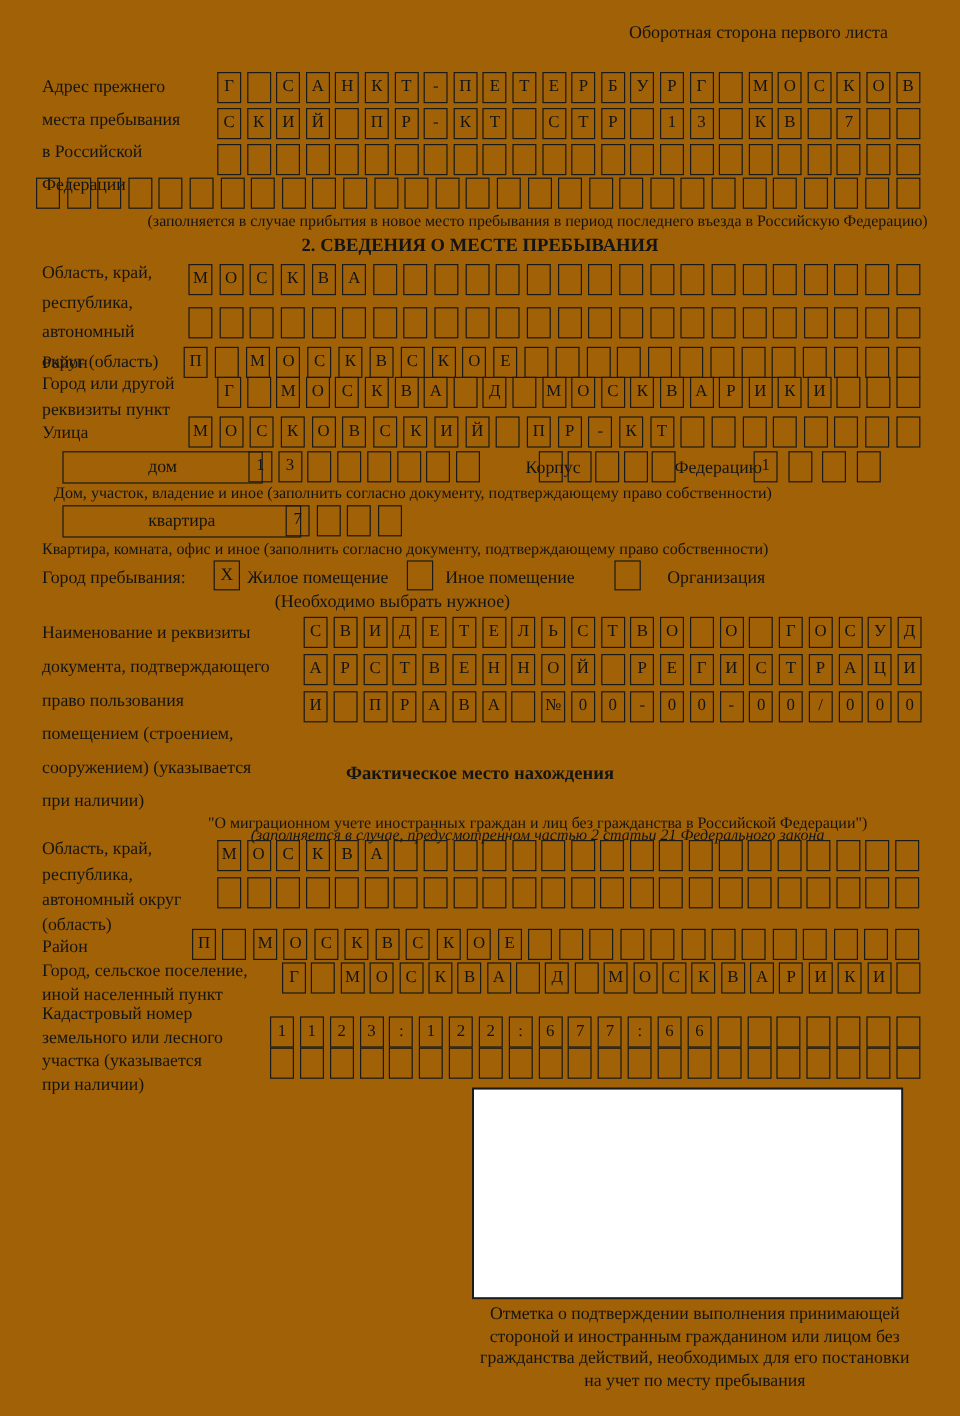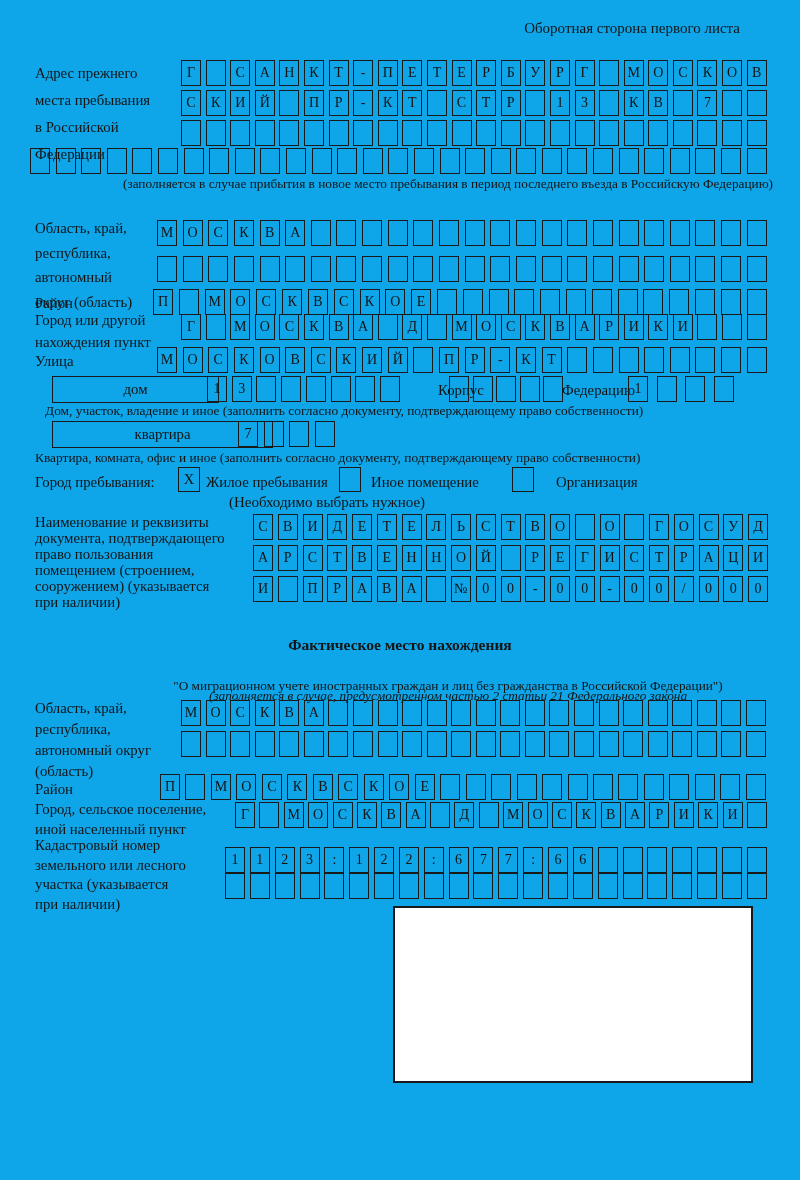--- a/index.html
+++ b/index.html
@@ -1,16 +1,16 @@
 <!DOCTYPE html>
 <html><head>
 <meta charset="utf-8">
 <style>
   html,body { margin:0; padding:0; background:#fff; }
-  .page { position:relative; width:800px; height:1180px; background:#0ea5e9;
+  .page { position:relative; width:800px; height:1180px; background:#a16207;
           font-family:"Liberation Serif", serif; color:#141414; overflow:hidden; }
   .hdr  { position:absolute; top:20px; left:0; width:740px; text-align:right; font-size:15px; }
   .lbl  { position:absolute; font-size:14.8px; line-height:25px; white-space:pre-line; }
   .note { position:absolute; left:0; width:100%; text-align:center; font-size:13.3px;padding-left:48px; }
   .title{ position:absolute; left:0; width:100%; text-align:center; font-size:15.5px; font-weight:bold; }
   .cells{ position:absolute; display:flex; justify-content:space-between; }
   .cell { box-sizing:border-box; flex:0 0 20px; width:20px; height:26px; border:1.6px solid #1a1a1a;
           display:flex; align-items:center; justify-content:center; font-size:14px; }
   .fbox { position:absolute; box-sizing:border-box; height:27px; border:1.6px solid #1a1a1a;
           display:flex; align-items:center; justify-content:center; font-size:14.8px;margin-left:20px; }
@@ -37,32 +37,32 @@
   .city2-row{left:181px; top:314px; width:586px;}
   .street-lbl{left:35px; top:349px;}
   .street-row{left:157px; top:347px; width:610px;}
   .dom-box{left:32px; top:376px; width:167px;}
   .dom-cells{left:207px; top:376px; width:193px;}
   .korpus-lbl{left:398px; top:378px;margin-left:40px;}
   .korpus-cells{left:449px; top:376px; width:114px;}
   .stroenie-lbl{left:562px; top:378px;}
   .stroenie-cells{left:628px; top:376px; width:106px;}
   .note1{position:absolute; left:35px; top:403px; font-size:13.4px;margin-left:10px;}
-  .kv-box{left:32px; top:421px; width:221px;}
+  .kv-box{left:32px; top:421px; width:199px;}
   .kv-cells{left:238px; top:421px; width:97px;}
   .note2{position:absolute; left:35px; top:450px; font-size:13.4px;}
   .stay-lbl{left:35px; top:470px;}
   .chk1{left:178px; top:467px;}
   .stay-opt1{left:206px; top:470px;}
   .chk2{left:339px; top:467px;}
   .stay-opt2{left:371px; top:470px;}
   .chk3{left:512px; top:467px;}
   .stay-opt3{left:556px; top:470px;}
   .stay-hint{position:absolute; left:177px; top:494px; width:300px; text-align:center; font-size:15px;}
-  .doc-lbl{left:35px; top:514px; line-height:16px;}
+  .doc-lbl{left:35px; top:514px; line-height:28px;}
   .doc-r1{left:253px; top:514px; width:515px;}
   .doc-r2{left:253px; top:545px; width:515px;}
   .doc-r3{left:253px; top:576px; width:515px;}
   .fact-title{top:636px;}
   .fnote1{top:688px;font-style:italic;}
   .fnote2{top:678px;}
   .freg-lbl{left:35px; top:698px; line-height:21px;}
   .freg-r1{left:181px; top:700px; width:585px;}
   .freg-r2{left:181px; top:731px; width:585px;}
   .fdist-lbl{left:35px; top:777px;}
@@ -188,20 +188,21 @@
       <span class="cell"></span>
       <span class="cell"></span>
       <span class="cell"></span>
       <span class="cell"></span>
       <span class="cell"></span>
       <span class="cell"></span>
       <span class="cell"></span>
     </div>
   <div class="note addr-note">(заполняется в случае прибытия в новое место пребывания в период последнего въезда в Российскую Федерацию)</div>
 
+  <div class="title s2-title">2. СВЕДЕНИЯ О МЕСТЕ ПРЕБЫВАНИЯ</div>
 
   <div class="lbl reg2-lbl">Область, край,
 республика,
 автономный
 округ (область)</div>
   <div class="cells reg2-r1">
       <span class="cell">М</span>
       <span class="cell">О</span>
       <span class="cell">С</span>
       <span class="cell">К</span>
@@ -275,21 +276,21 @@
       <span class="cell"></span>
       <span class="cell"></span>
       <span class="cell"></span>
       <span class="cell"></span>
       <span class="cell"></span>
       <span class="cell"></span>
       <span class="cell"></span>
     </div>
 
   <div class="lbl city2-lbl">Город или другой
-нахождения пункт</div>
+реквизиты пункт</div>
   <div class="cells city2-row">
       <span class="cell">Г</span>
       <span class="cell"></span>
       <span class="cell">М</span>
       <span class="cell">О</span>
       <span class="cell">С</span>
       <span class="cell">К</span>
       <span class="cell">В</span>
       <span class="cell">А</span>
       <span class="cell"></span>
@@ -370,21 +371,21 @@
   <div class="cells kv-cells">
       <span class="cell">7</span>
       <span class="cell"></span>
       <span class="cell"></span>
       <span class="cell"></span>
     </div>
   <div class="note2">Квартира, комната, офис и иное (заполнить согласно документу, подтверждающему право собственности)</div>
 
   <div class="lbl stay-lbl">Город пребывания:</div>
   <div class="chk chk1">X</div>
-  <div class="lbl stay-opt1">Жилое пребывания</div>
+  <div class="lbl stay-opt1">Жилое помещение</div>
   <div class="chk chk2"></div>
   <div class="lbl stay-opt2">Иное помещение</div>
   <div class="chk chk3"></div>
   <div class="lbl stay-opt3">Организация</div>
   <div class="stay-hint">(Необходимо выбрать нужное)</div>
 
   <div class="lbl doc-lbl">Наименование и реквизиты
 документа, подтверждающего
 право пользования
 помещением (строением,
@@ -623,14 +624,18 @@
       <span class="cell"></span>
       <span class="cell"></span>
       <span class="cell"></span>
       <span class="cell"></span>
       <span class="cell"></span>
       <span class="cell"></span>
       <span class="cell"></span>
     </div>
 
   <div class="stamp"></div>
+  <div class="caption">Отметка о подтверждении выполнения принимающей
+стороной и иностранным гражданином или лицом без
+гражданства действий, необходимых для его постановки
+на учет по месту пребывания</div>
 
 </div>
 
 </body></html>

